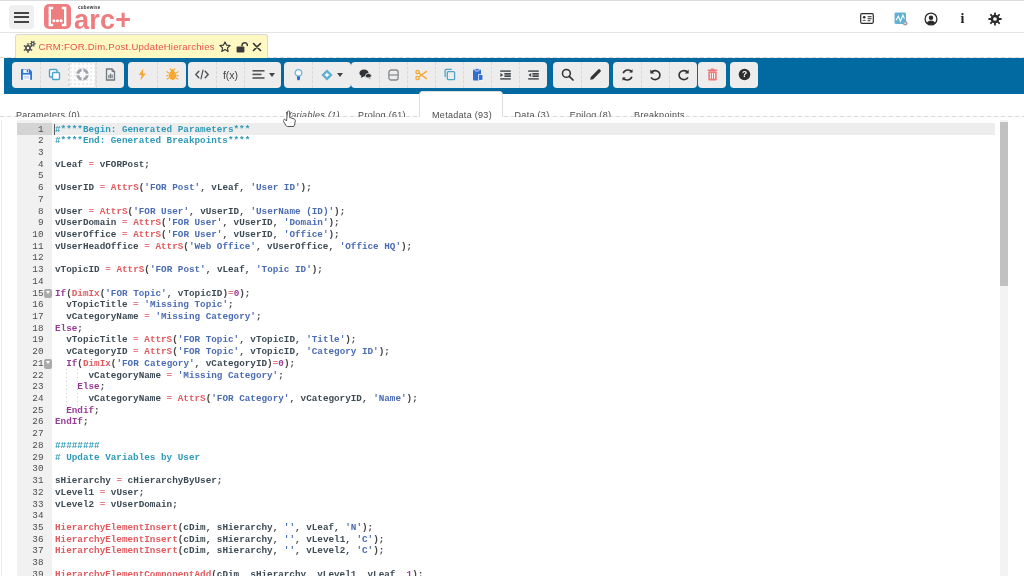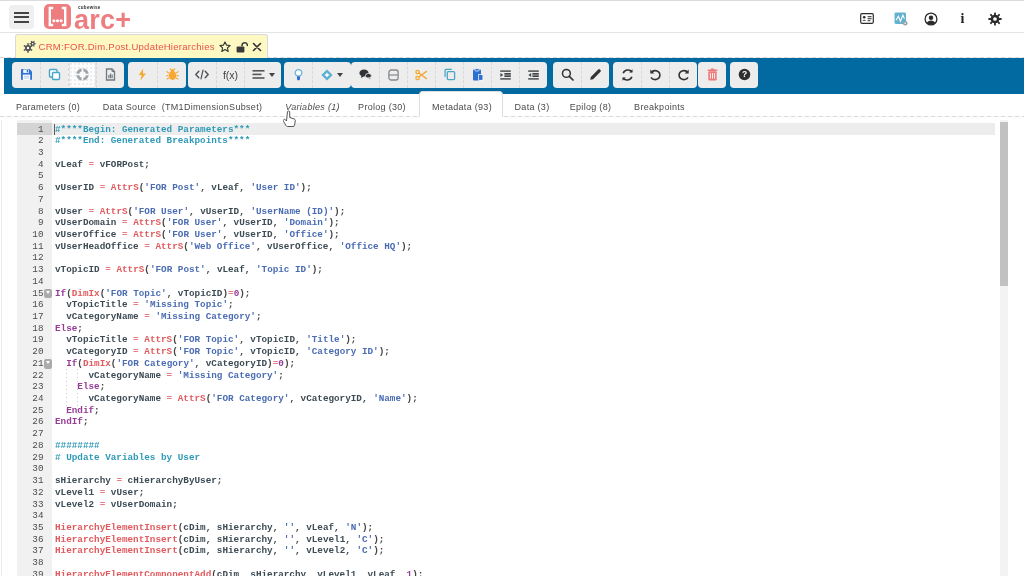--- a/index.html
+++ b/index.html
@@ -29,21 +29,21 @@
 .bgroup { position:absolute; top:4px; height:25.5px; display:flex; background:#ededed; border-radius:4px; }
 .tbtn { width:28px; height:25.5px; display:flex; align-items:center; justify-content:center;
   border-left:1px dashed #d8d8d8; font-size:12px; }
 .tbtn:first-child { border-left:none; }
 .tbtn.active { background:#fcfcfc radial-gradient(#ececec 0.8px, transparent 0.8px); background-size:4px 4px; border-radius:3px; box-shadow:inset 0 0 0 1px #e3e3e3; }
 .caret { width:0; height:0; border-left:3.5px solid transparent; border-right:3.5px solid transparent;
   border-top:4px solid #444; margin-left:4px; }
 
 #navtabs { position:absolute; left:0; top:91px; width:1024px; height:26px; }
 #navtabs .navline { position:absolute; left:0; top:24.5px; width:1024px; height:1px; background:repeating-linear-gradient(to right,#dadada 0,#dadada 4px,#f4f4f4 4px,#f4f4f4 7px); }
-.navitem { position:absolute; top:4px; height:25px; line-height:25px; font-size:9px;
+.navitem { position:absolute; top:12px; height:25px; line-height:25px; font-size:9px;
   color:#4a4a4a; letter-spacing:0.3px; white-space:pre; transform:translateX(-50%); }
 #navactive { position:absolute; left:419px; top:0; width:84px; height:25.5px; background:#fff;
   border:1px solid #ddd; border-bottom:none; border-radius:4px 4px 0 0; z-index:2; }
 
 #editor { position:absolute; left:0; top:117px; width:1024px; height:459px; background:#fff; }
 #leftline { position:absolute; left:1px; top:3px; bottom:0; width:1px; background:#ececec; }
 #gutter { position:absolute; left:17px; top:3px; width:35px; height:456px; background:#f1f1f1; }
 #gutter pre, #code pre { font-family:"Liberation Mono", monospace; font-size:9.3px;
   line-height:11.72px; }
 #gutter pre { text-align:right; padding-right:8.5px; color:#4d4d4d; padding-top:3.5px; position:relative; z-index:2; }
@@ -358,23 +358,22 @@
           <circle cx="6.5" cy="6.5" r="5.8" fill="#2f2f2f"></circle>
           <text x="6.5" y="9.4" font-size="8.5" font-weight="bold" fill="#fff" text-anchor="middle" font-family="Liberation Sans">?</text>
         </svg>
       </div>
     </div>
 </div>
 <div id="navtabs">
   <div class="navline"></div>
   <div id="navactive"></div>
 <div class="navitem" style="left:48px;">Parameters (0)</div>
-<div class="navitem" style="left:182.5px;">Data Source  (TM1DimensionSubset)</div>
 <div class="navitem" style="left:312.5px;font-style:italic;">Variables (1)</div>
-<div class="navitem" style="left:382px;">Prolog (30)</div>
+<div class="navitem" style="left:382px;">Prolog (61)</div>
 <div class="navitem" style="left:462px;z-index:3;">Metadata (93)</div>
 <div class="navitem" style="left:532px;">Data (3)</div>
 <div class="navitem" style="left:590.5px;">Epilog (8)</div>
 <div class="navitem" style="left:659.5px;">Breakpoints</div>
 </div>
 <div id="editor">
   <div id="leftline"></div>
   <div id="gutter">
       <div id="gutterhl"></div>
       <pre id="gutterpre">1

